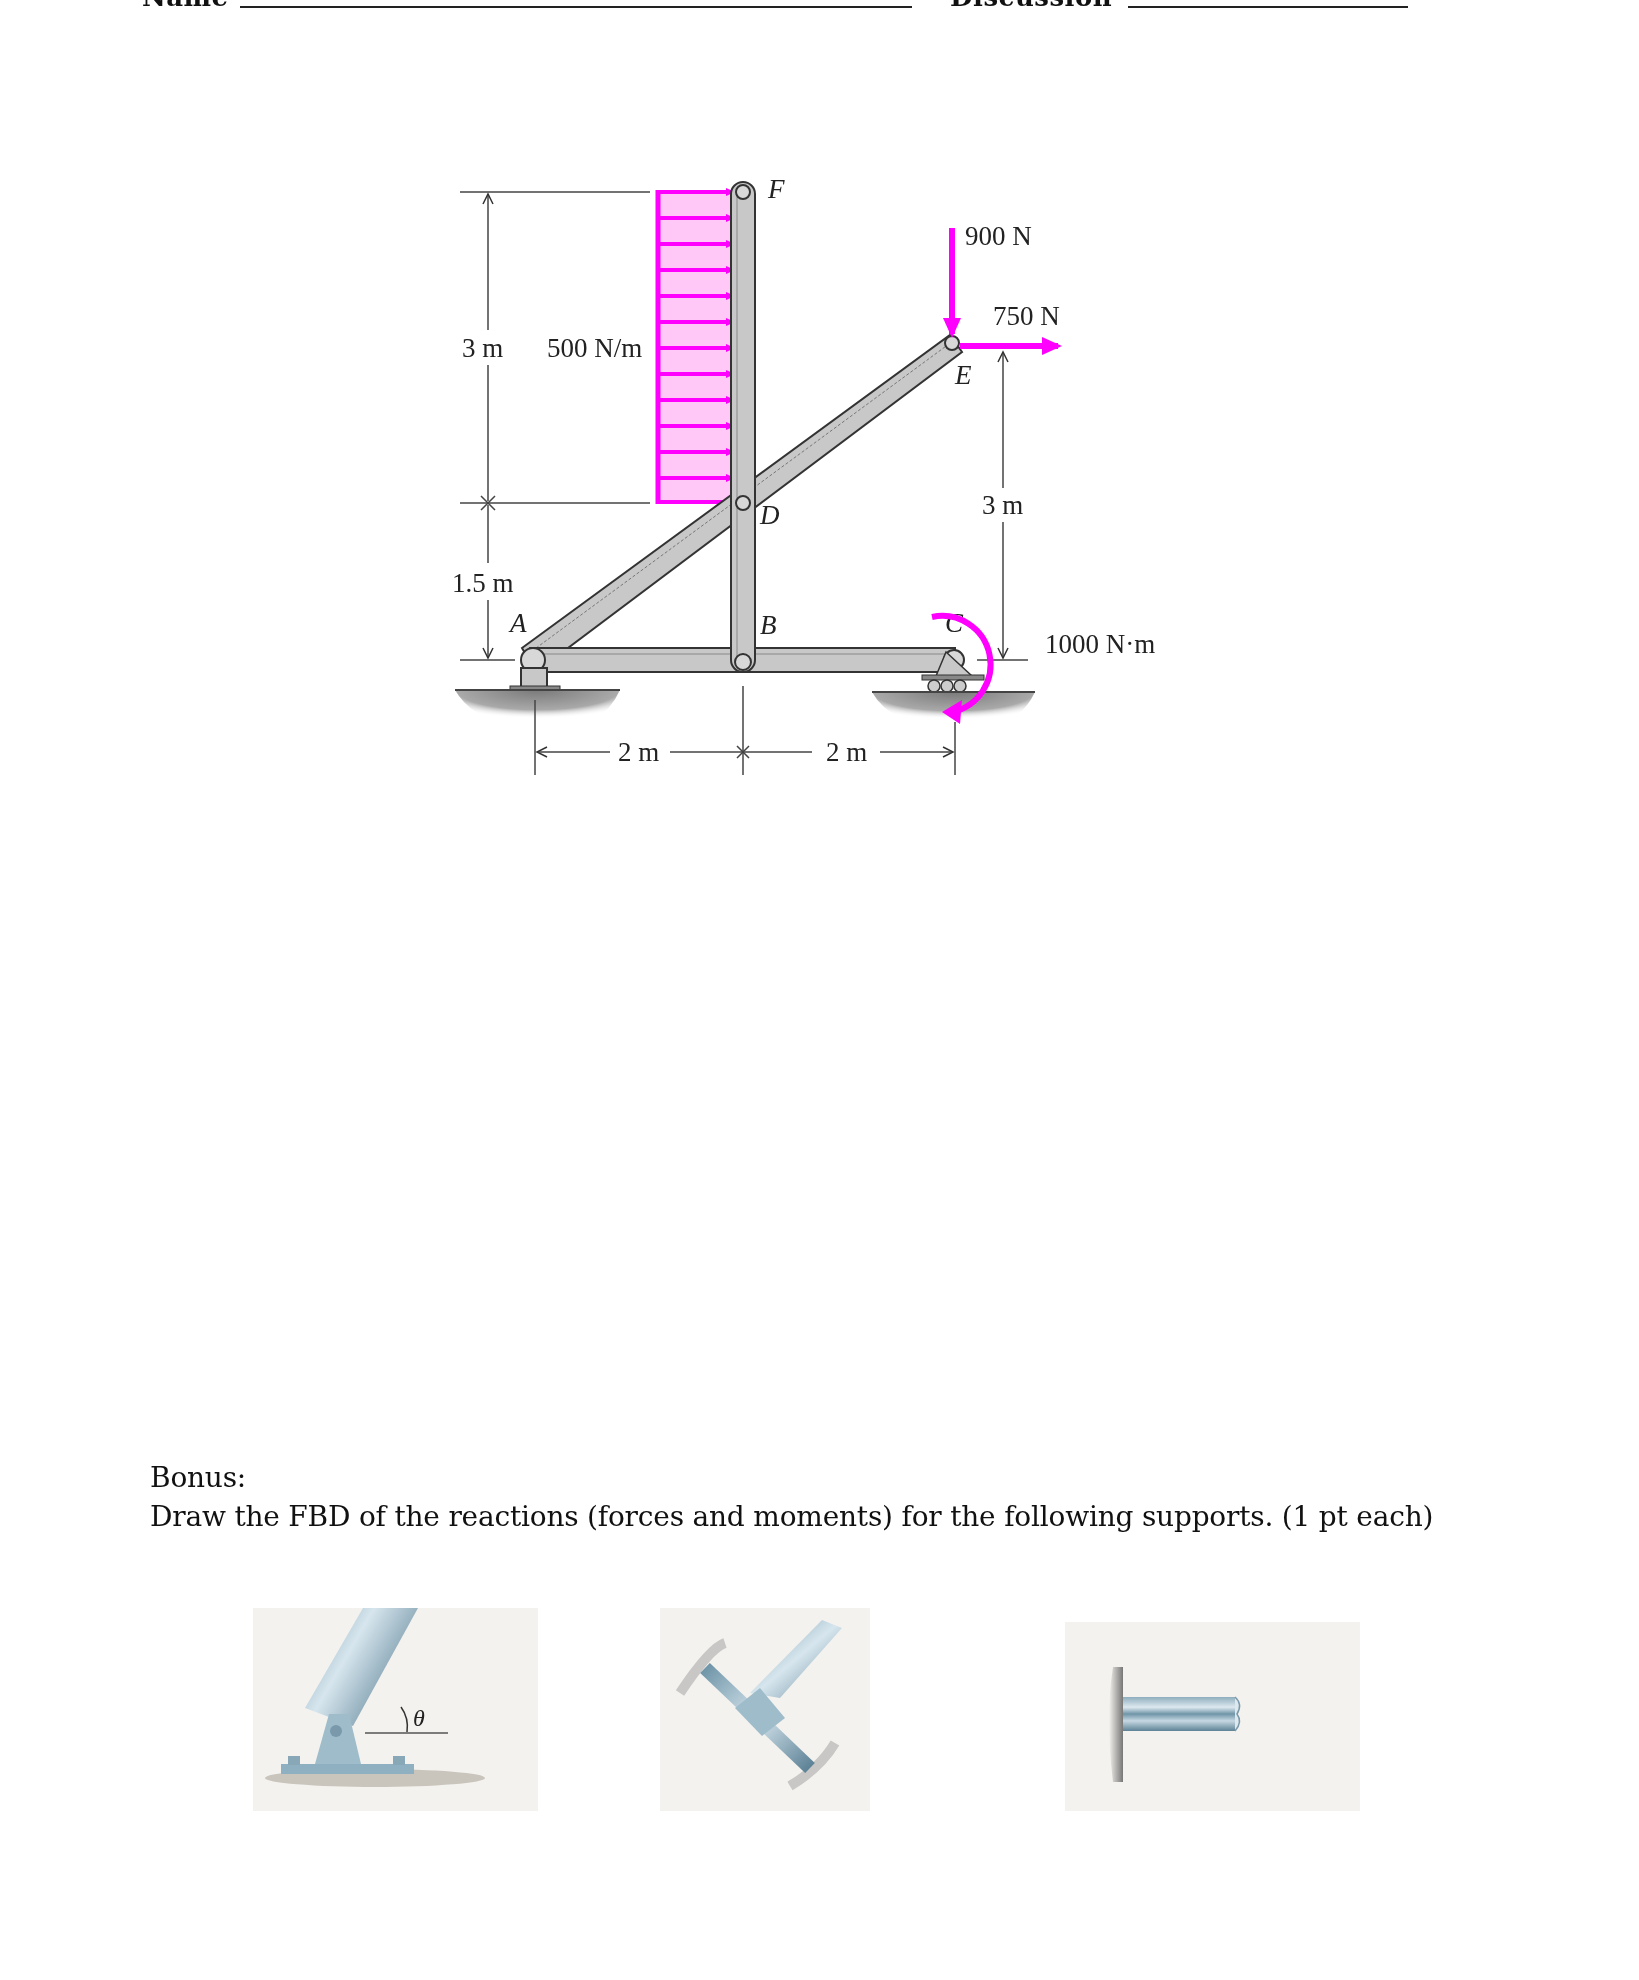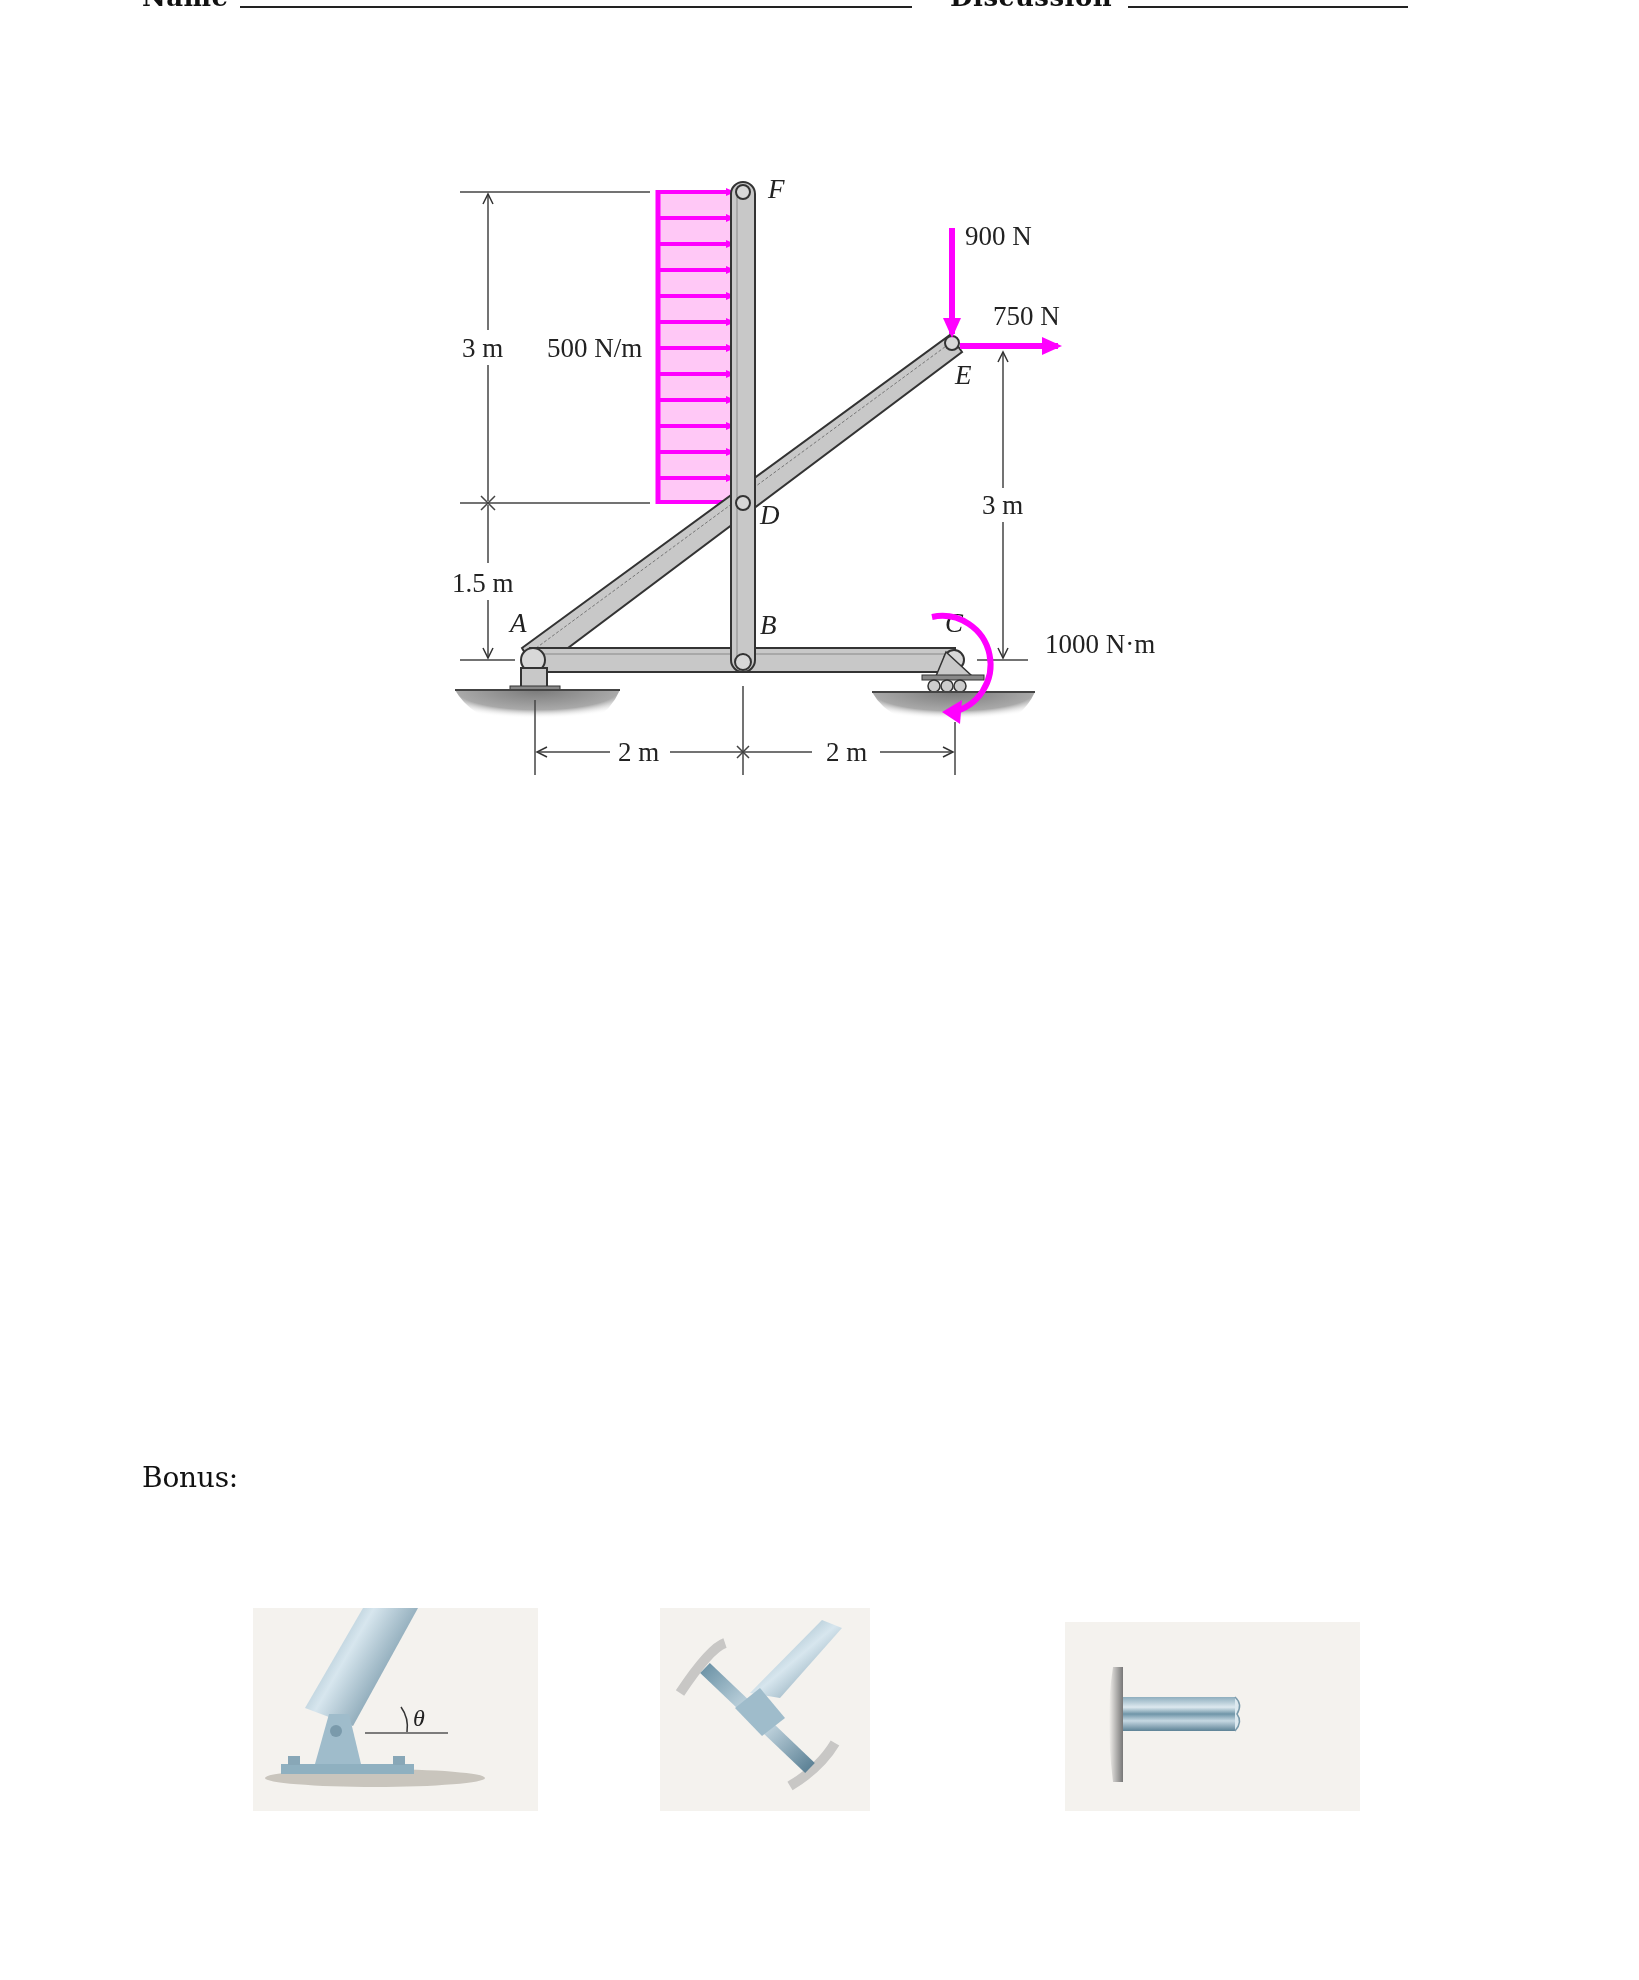--- a/index.html
+++ b/index.html
@@ -157,22 +157,23 @@
     <line x1="610" y1="752" x2="537" y2="752" marker-end="url(#dimA)"></line>
     <line x1="670" y1="752" x2="743" y2="752"></line>
     <line x1="743" y1="752" x2="812" y2="752"></line>
     <line x1="880" y1="752" x2="953" y2="752" marker-end="url(#dimA)"></line>
     <path d="M737,746 L749,758 M749,746 L737,758"></path>
   </g>
   <text class="lbl" x="618" y="761">2 m</text>
   <text class="lbl" x="826" y="761">2 m</text>
 </svg>
 
-<div class="para" style="top:1458px;">
+<div class="para" style="top:1458px;margin-left:8px;">
   <div>Bonus:</div>
+  <div>Draw the FBD of the reactions (forces and moments) for the following supports.  (1 pt each)</div>
 </div>
 
 <div class="support-img" style="left:253px; top:1608px; width:285px; height:203px;">
   <svg width="285" height="203" viewBox="0 0 285 203">
     <defs>
       <linearGradient id="pipe1" x1="0" y1="0" x2="1" y2="0.6">
         <stop offset="0" stop-color="#6f95a8"></stop>
           <stop offset="0.45" stop-color="#d7e6ee"></stop>
           <stop offset="1" stop-color="#5d8296"></stop>
       </linearGradient>

